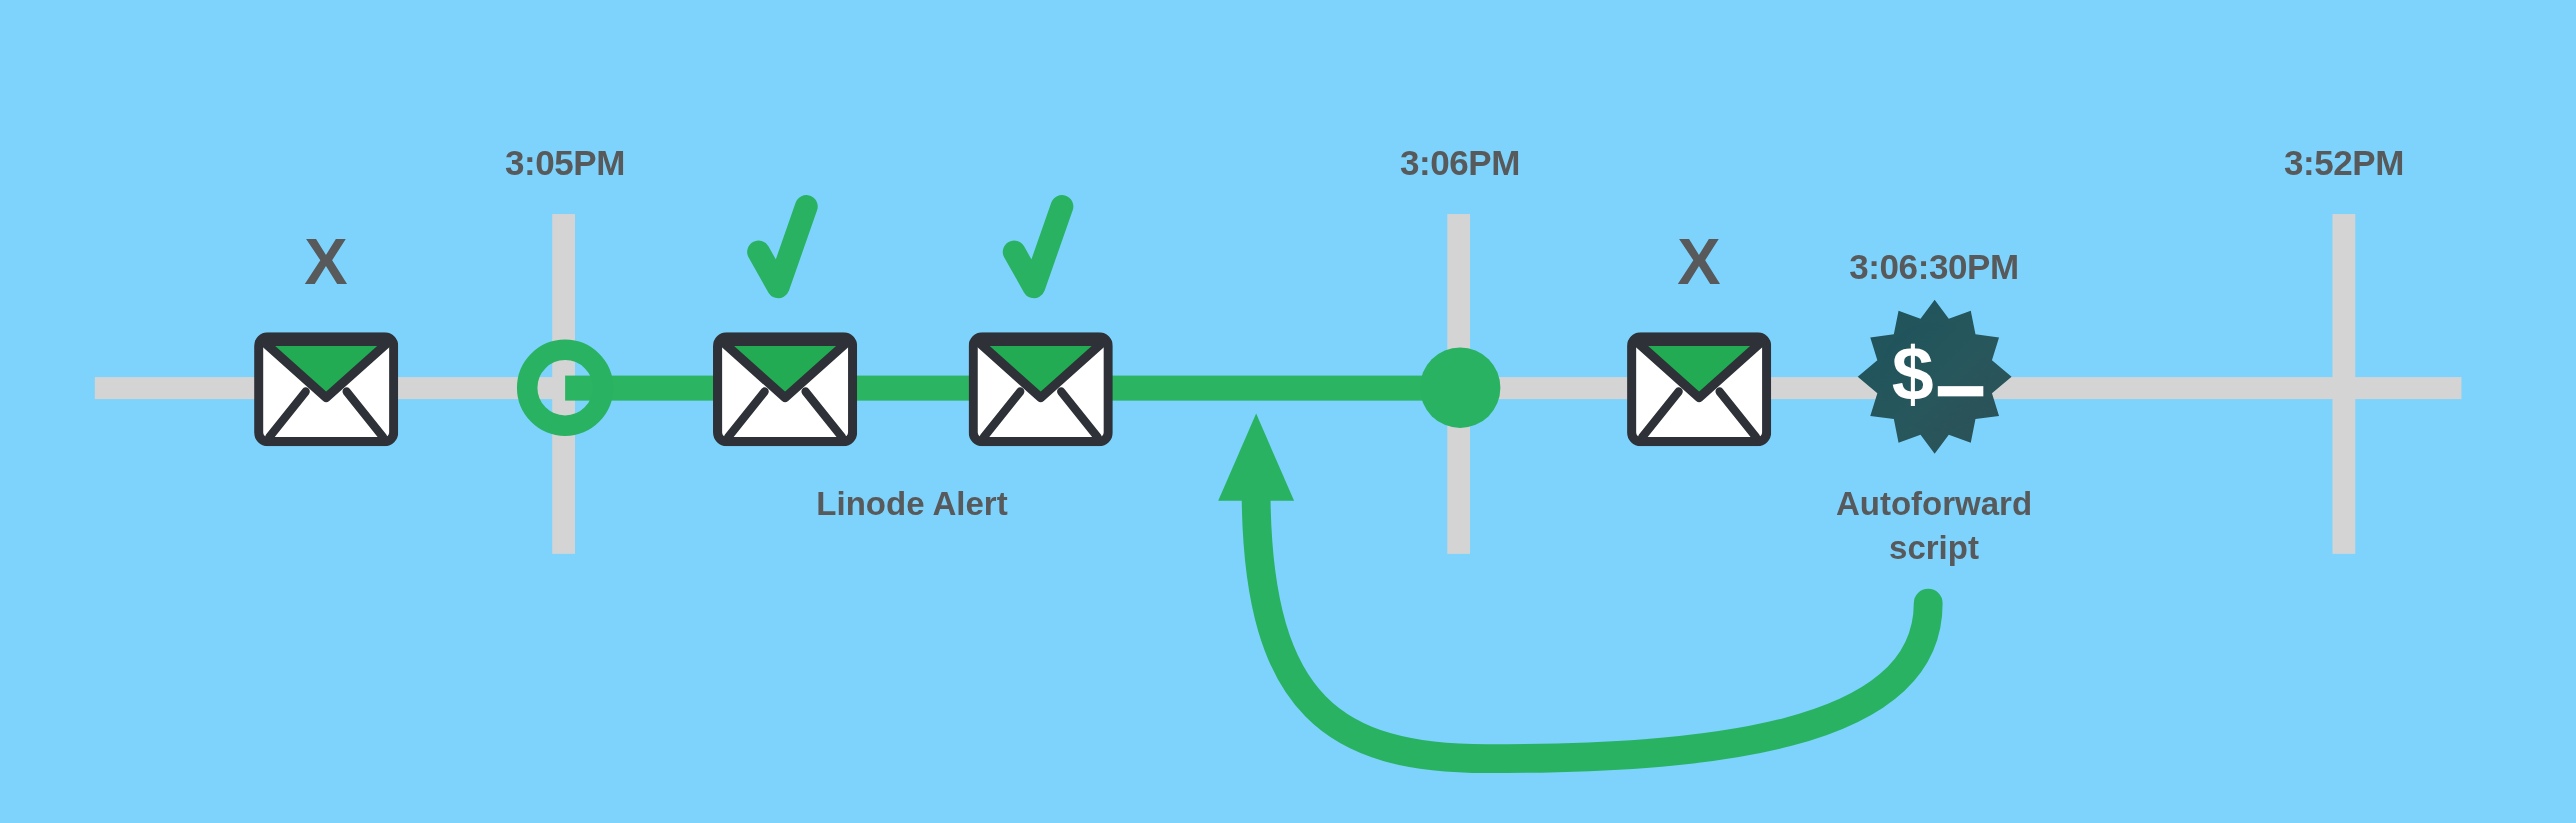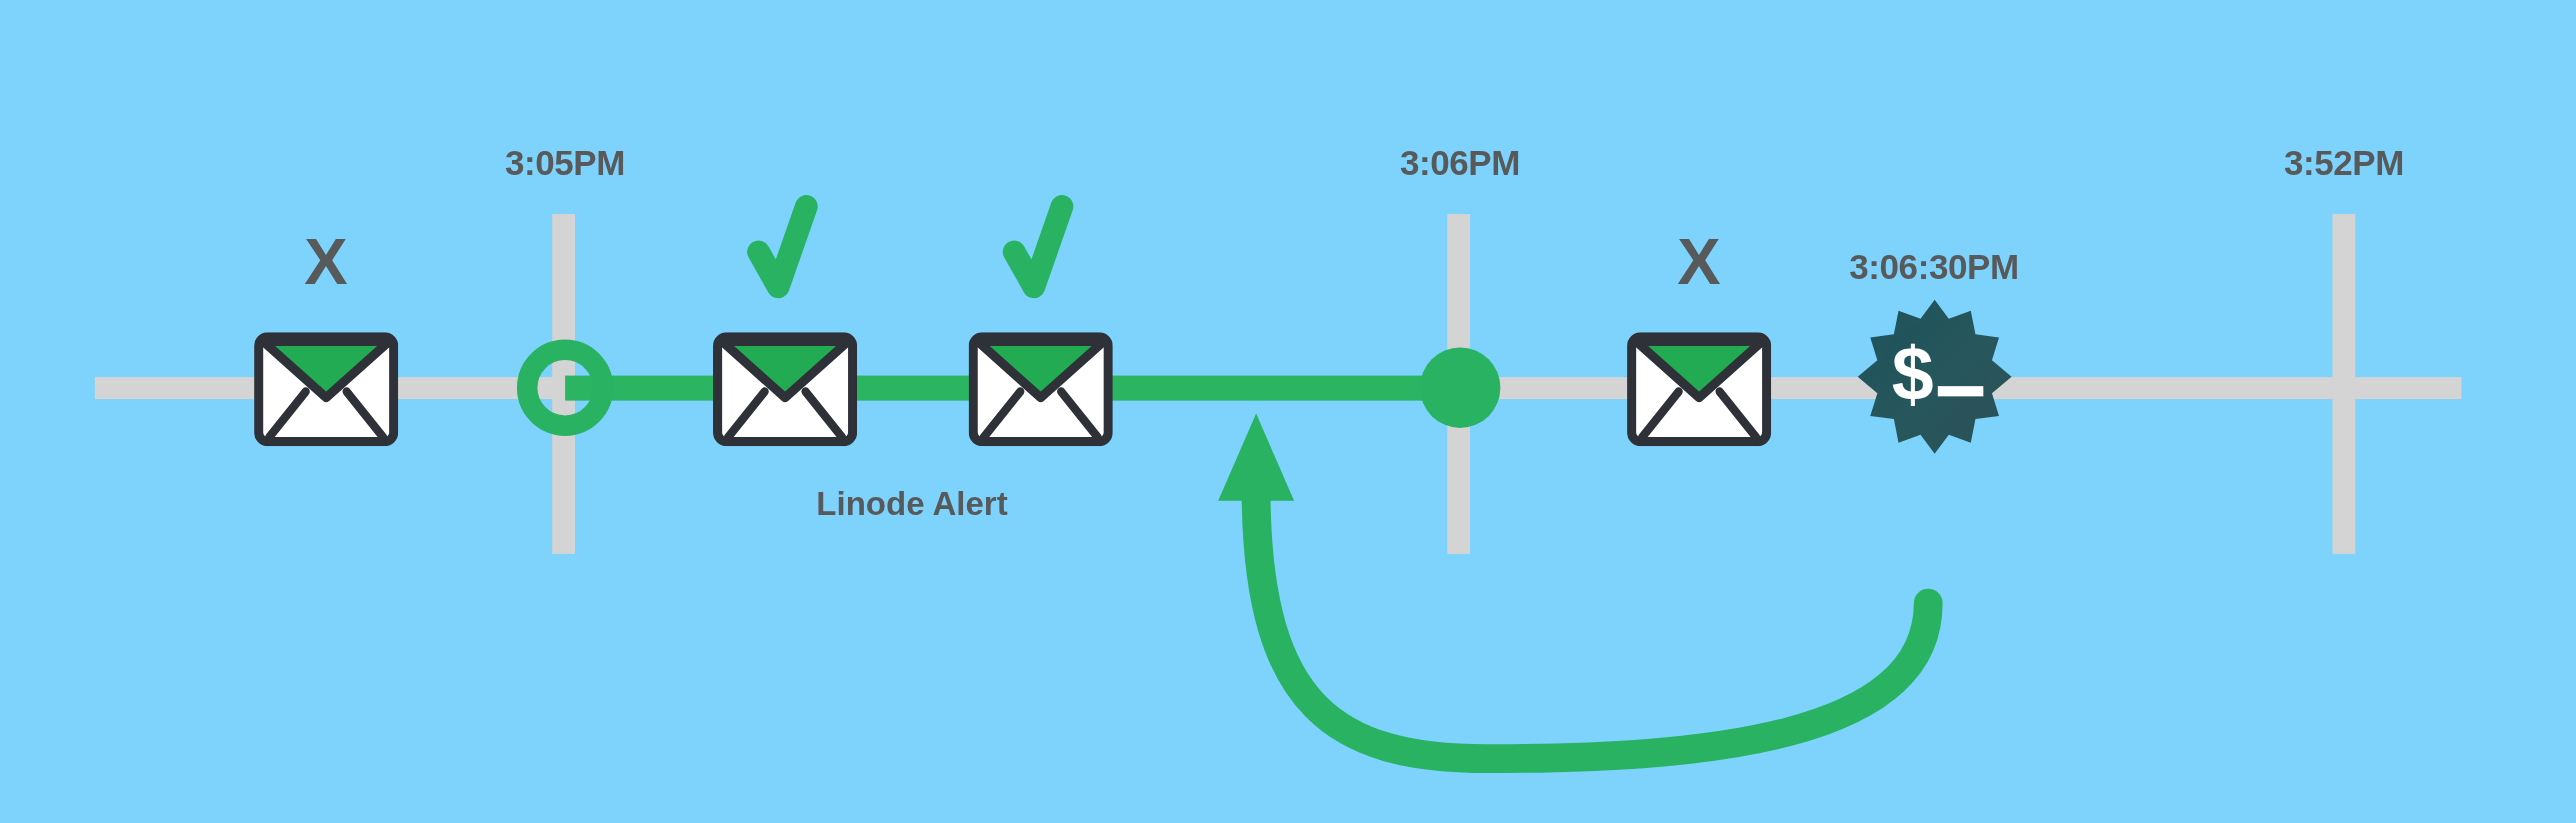--- a/index.html
+++ b/index.html
@@ -129,15 +129,19 @@
 
   <div class="mark-x" style="left:326px; top:261px;">X</div>
   <div class="mark-x" style="left:1699px; top:261px;">X</div>
 
   <div class="tick-label" style="left:1934px; top:247px;">3:06:30PM</div>
 
   <div class="event-label" style="left:912px; top:482px;">
     <div>Linode Alert</div>
   </div>
 
+  <div class="event-label" style="left:1934px; top:482px;">
+    <div>Autoforward</div>
+    <div>script</div>
+  </div>
 
 </div>
 
 
 </body></html>

